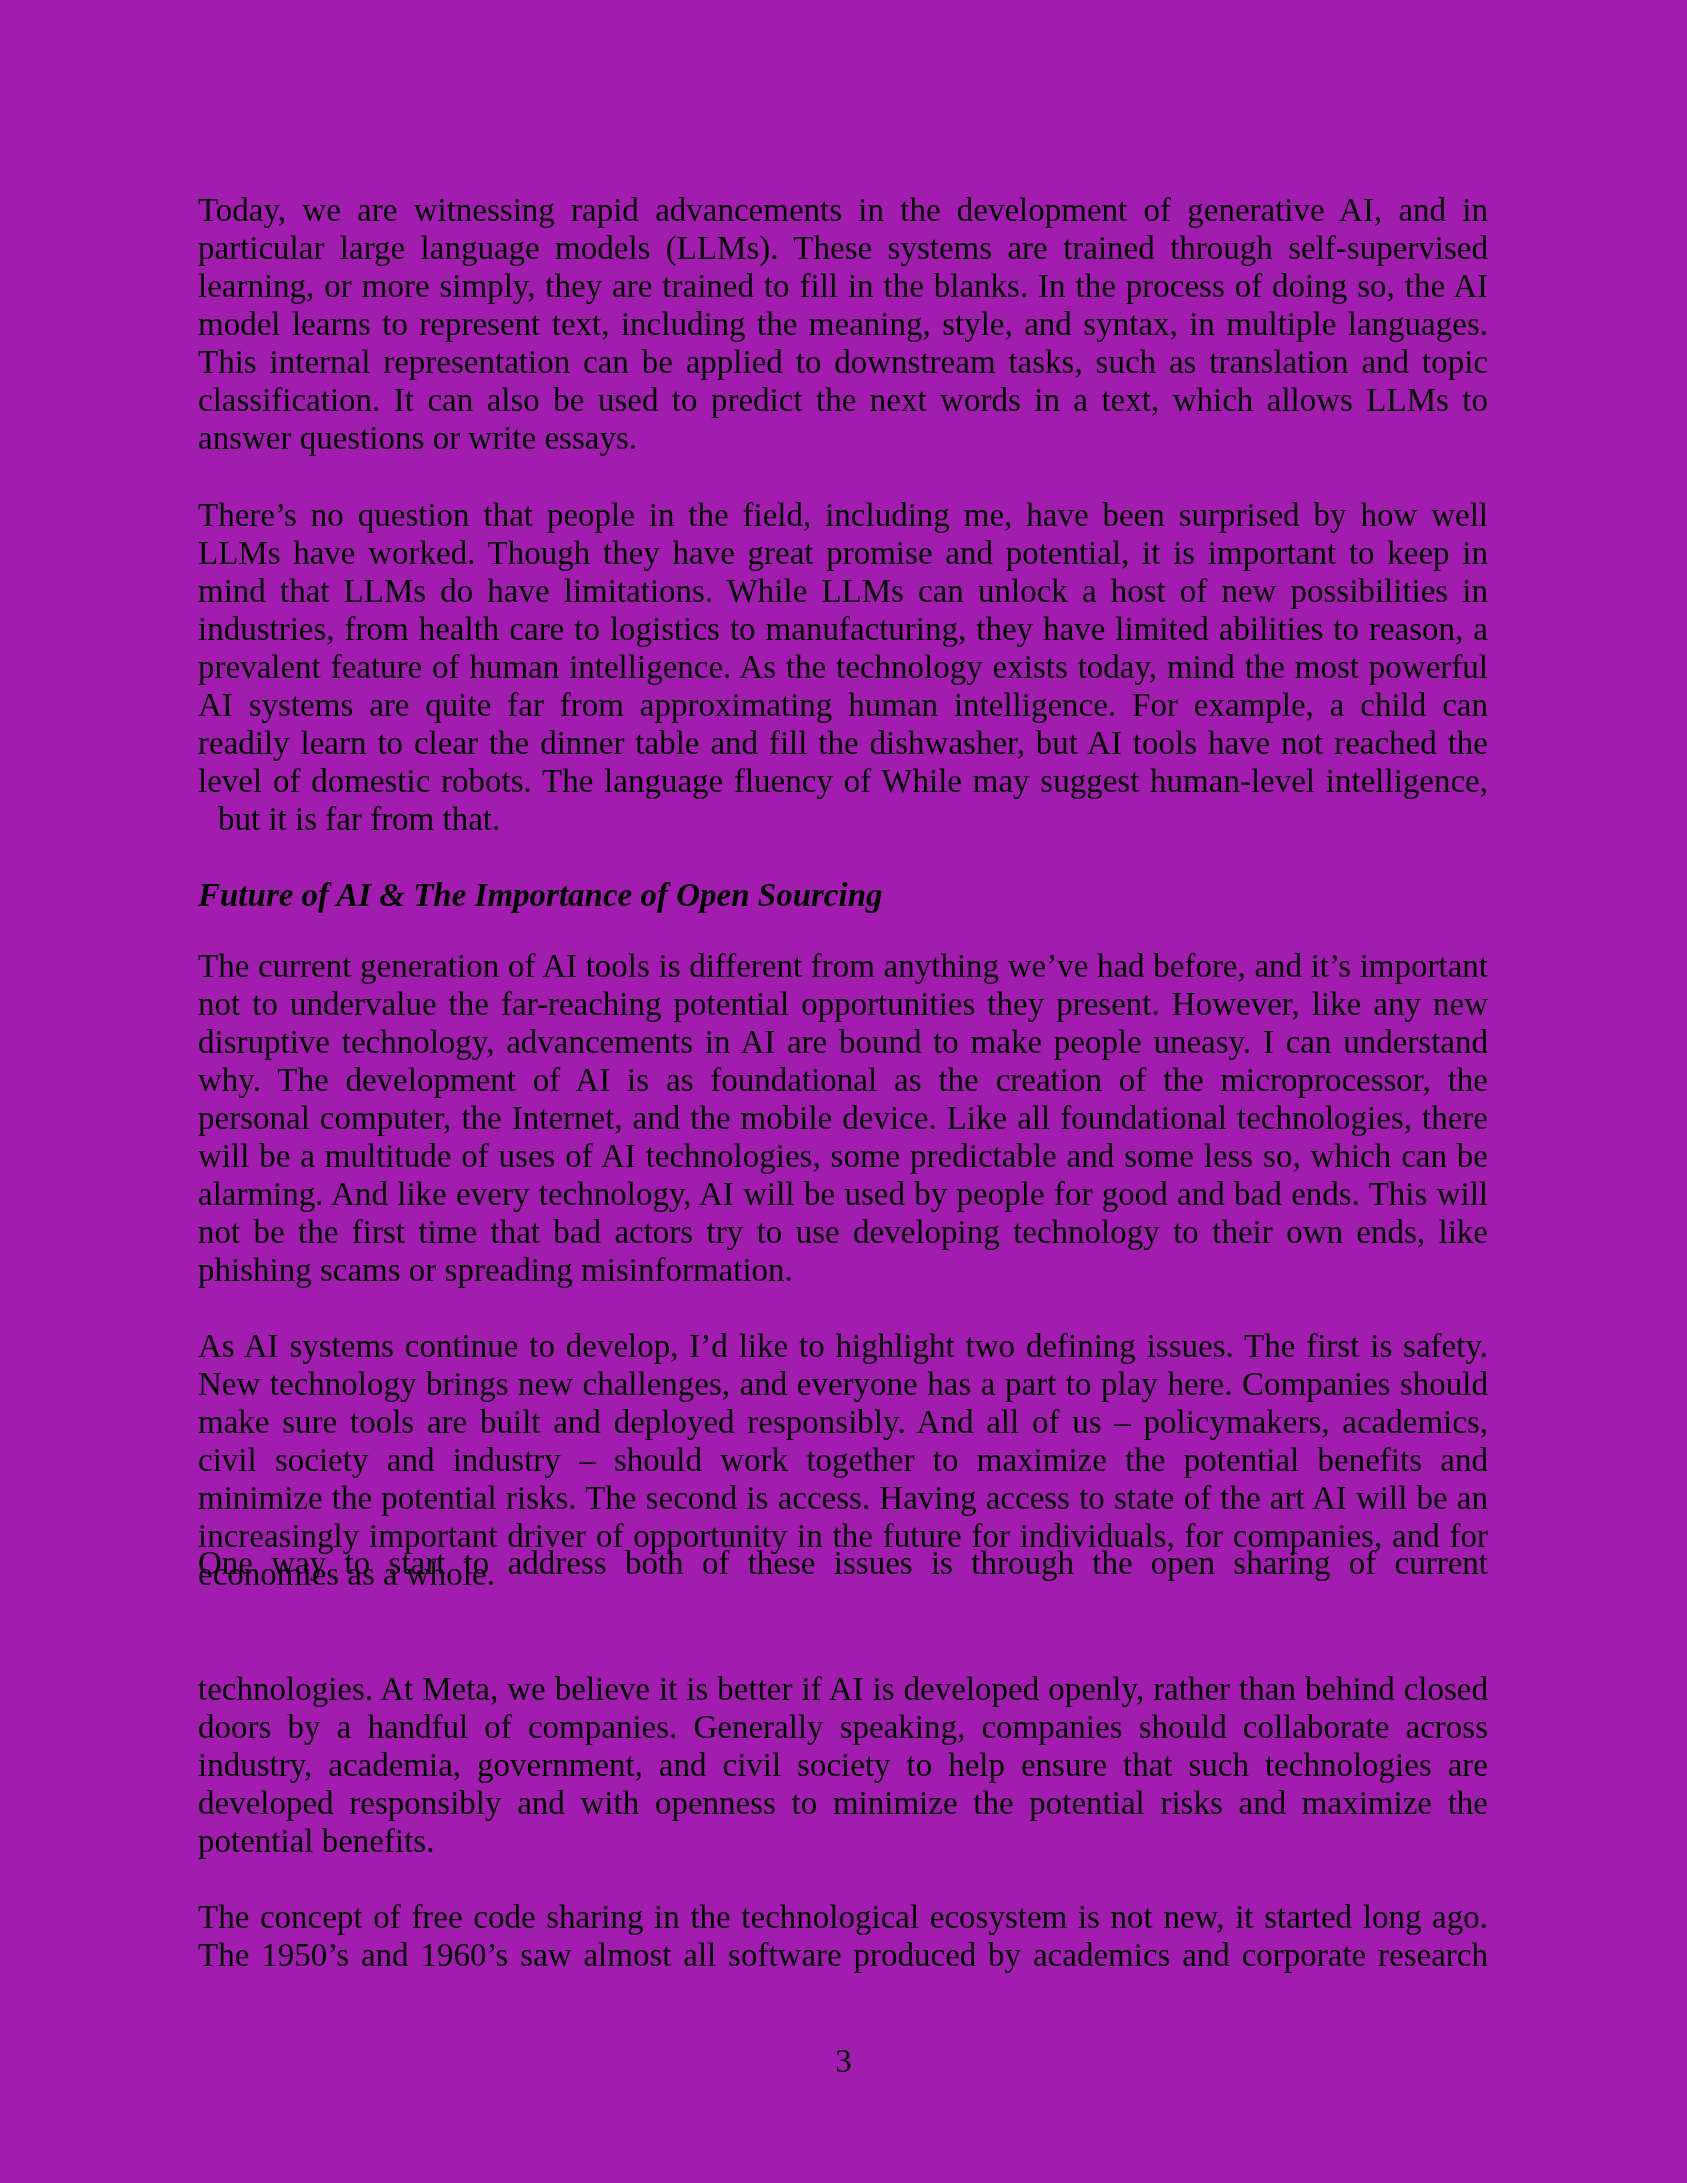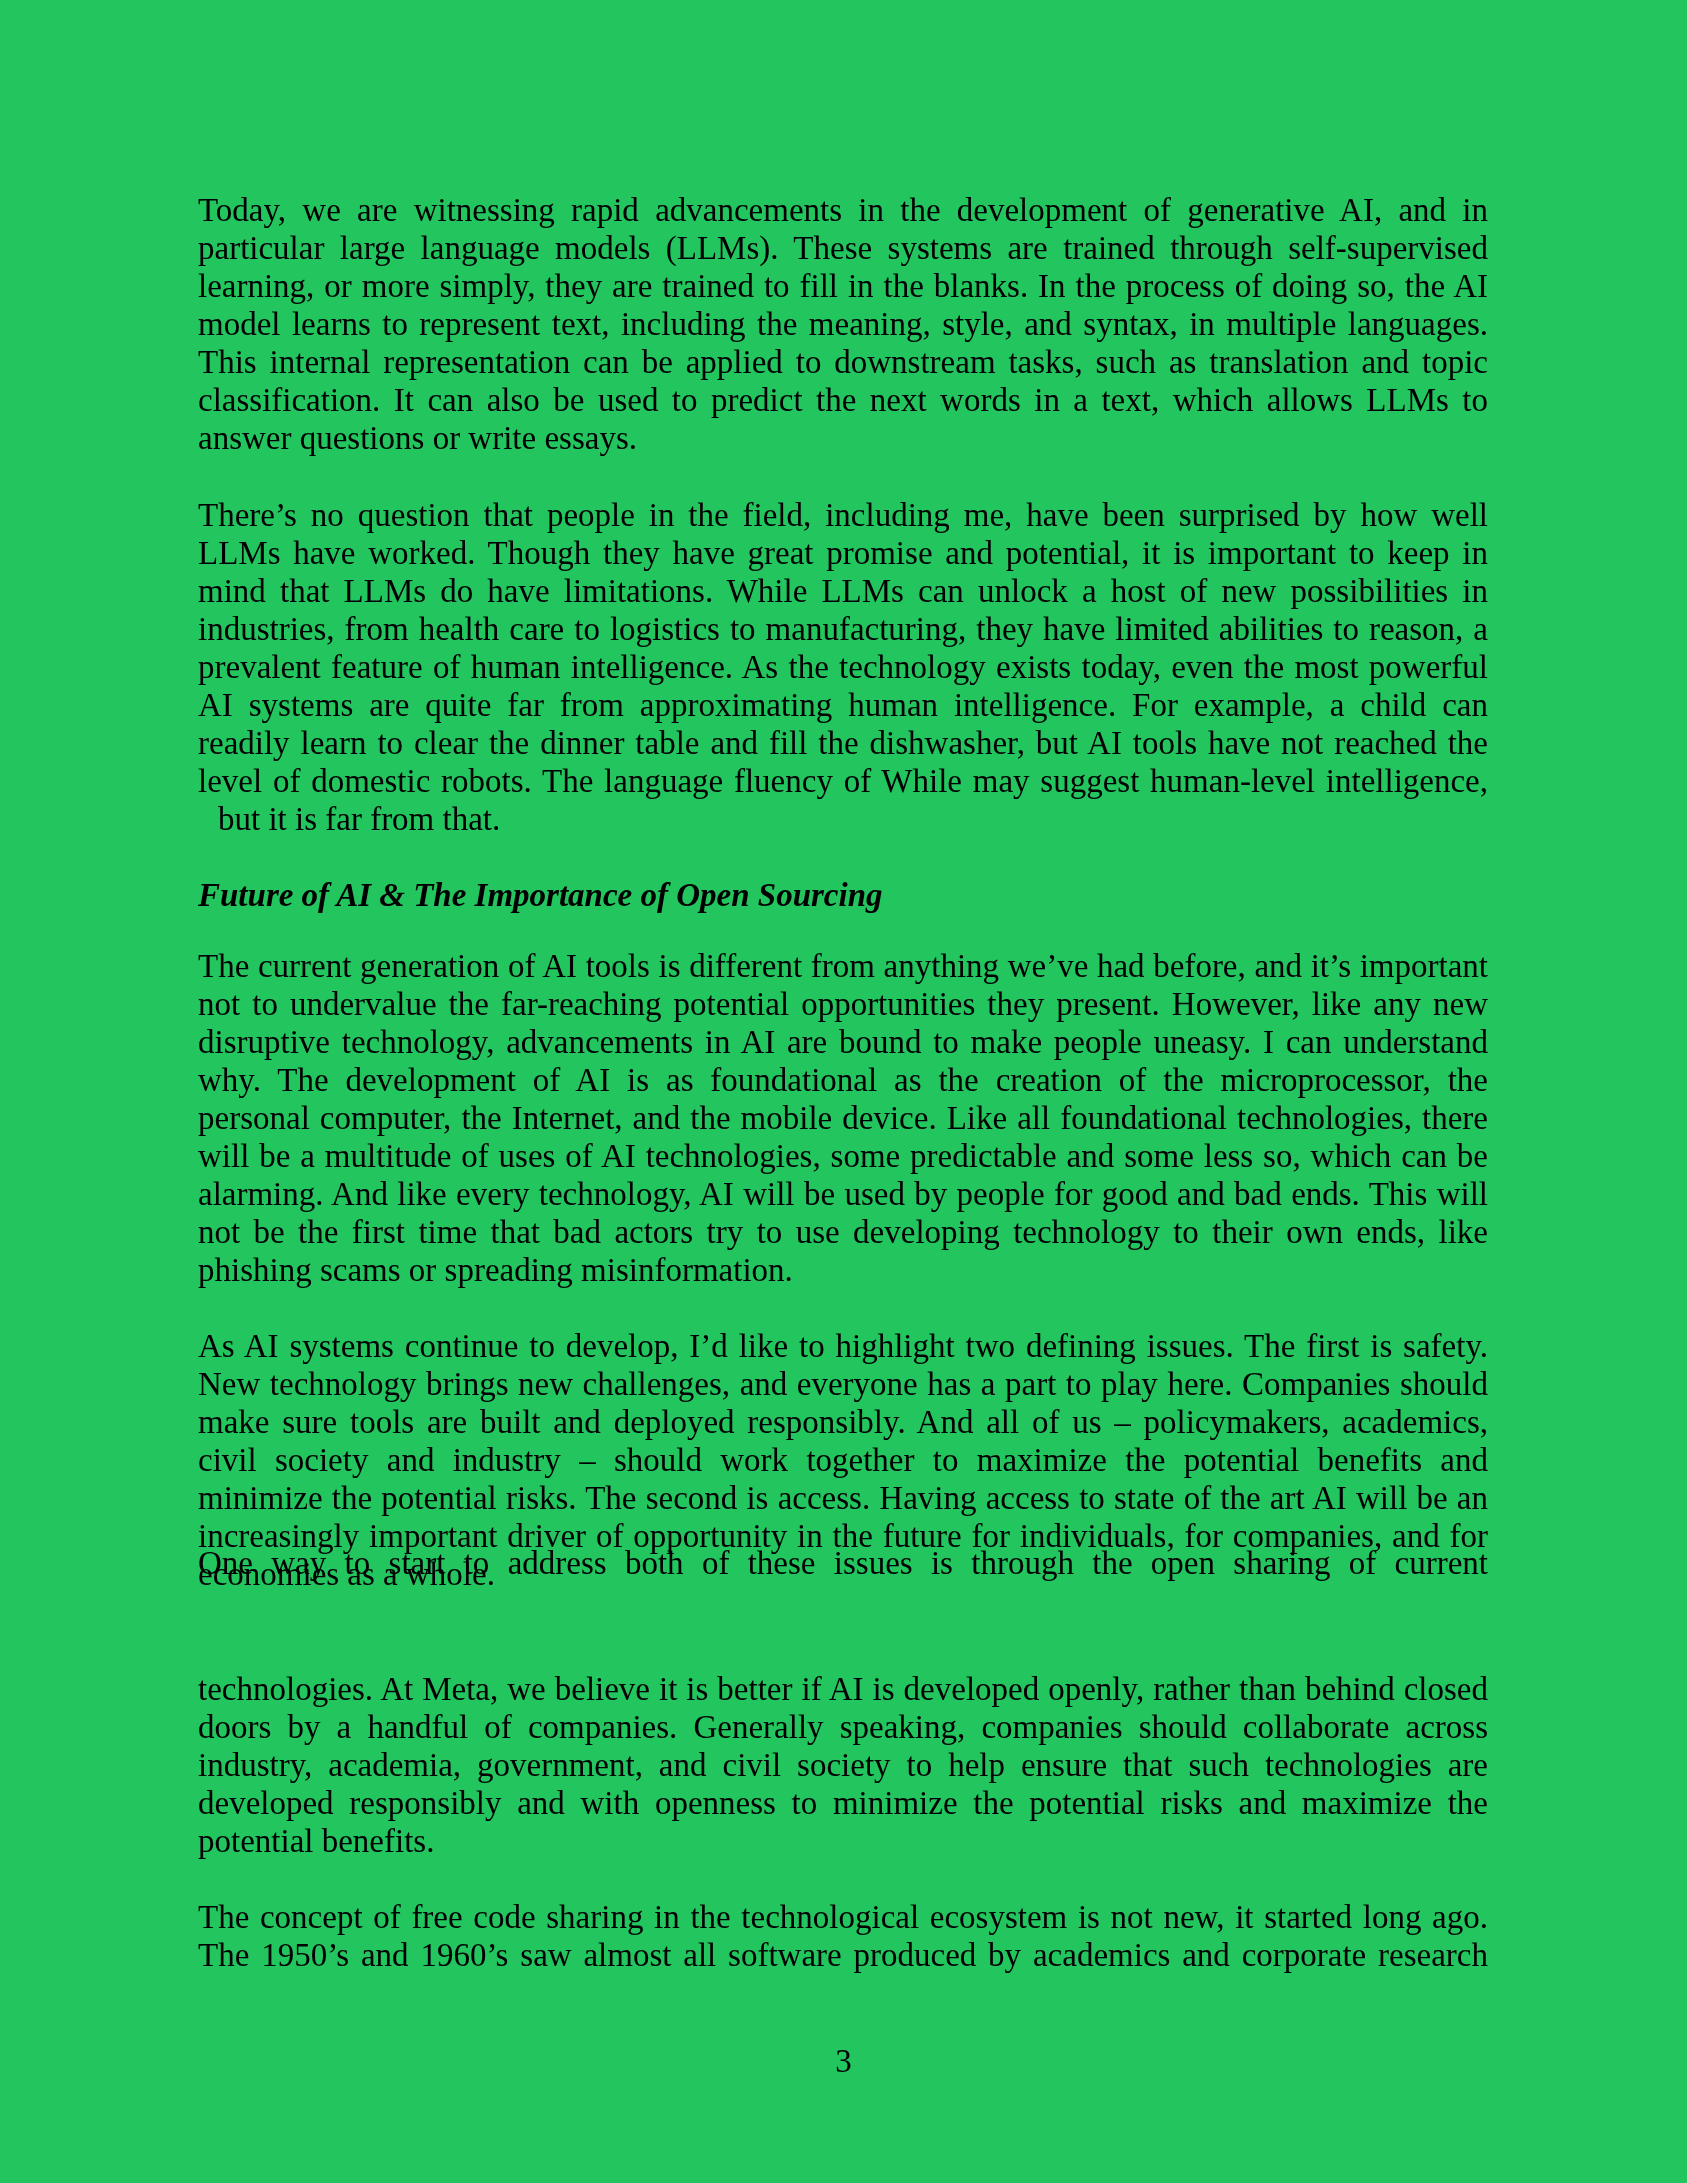--- a/index.html
+++ b/index.html
@@ -1,17 +1,17 @@
 <!DOCTYPE html>
 <html style="font-size:10.6px"><head>
 <meta charset="utf-8">
 <style>
   html, body { margin: 0; padding: 0; background: #ffffff; }
   body { width: 1687px; height: 2183px; position: relative; overflow: hidden; }
-  .page { position: absolute; left: 0; top: 0; width: 1687px; height: 2183px; background: #22c55e; }
+  .page { position: absolute; left: 0; top: 0; width: 1687px; height: 2183px; background: #a21caf; }
   .text-block {
     position: absolute; left: 198px; width: 1290px;
     font-family: "Liberation Serif", "DejaVu Serif", serif;
     font-size: 33px; color: #000000;
   }
   .line {
     position: absolute; left: 0; width: 1290px; height: 38px;
     line-height: 38px; white-space: nowrap;
     text-align: justify; text-align-last: justify;
   }
@@ -38,21 +38,21 @@
         <div class="line" style="top: 305px;">model learns to represent text, including the meaning, style, and syntax, in multiple languages.</div>
         <div class="line" style="top: 343px;">This internal representation can be applied to downstream tasks, such as translation and topic</div>
         <div class="line" style="top: 381px;">classification. It can also be used to predict the next words in a text, which allows LLMs to</div>
         <div class="line last" style="top: 419px;">answer questions or write essays.</div>
       </div>
       <div>
         <div class="line" style="top: 496px;">There’s no question that people in the field, including me, have been surprised by how well</div>
         <div class="line" style="top: 534px;">LLMs have worked. Though they have great promise and potential, it is important to keep in</div>
         <div class="line" style="top: 572px;">mind that LLMs do have limitations. While LLMs can unlock a host of new possibilities in</div>
         <div class="line" style="top: 610px;">industries, from health care to logistics to manufacturing, they have limited abilities to reason, a</div>
-        <div class="line" style="top: 648px;">prevalent feature of human intelligence. As the technology exists today, even the most powerful</div>
+        <div class="line" style="top: 648px;">prevalent feature of human intelligence. As the technology exists today, mind the most powerful</div>
         <div class="line" style="top: 686px;">AI systems are quite far from approximating human intelligence. For example, a child can</div>
         <div class="line" style="top: 724px;">readily learn to clear the dinner table and fill the dishwasher, but AI tools have not reached the</div>
         <div class="line" style="top: 762px;">level of domestic robots. The language fluency of While may suggest human-level intelligence,</div>
         <div class="line last" style="top: 800px; margin-left: 20px;">but it is far from that.</div>
       </div>
       <div class="heading" style="top: 876px;">Future of AI &amp; The Importance of Open Sourcing</div>
       <div>
         <div class="line" style="top: 947px;">The current generation of AI tools is different from anything we’ve had before, and it’s important</div>
         <div class="line" style="top: 985px;">not to undervalue the far-reaching potential opportunities they present. However, like any new</div>
         <div class="line" style="top: 1023px;">disruptive technology, advancements in AI are bound to make people uneasy. I can understand</div>

